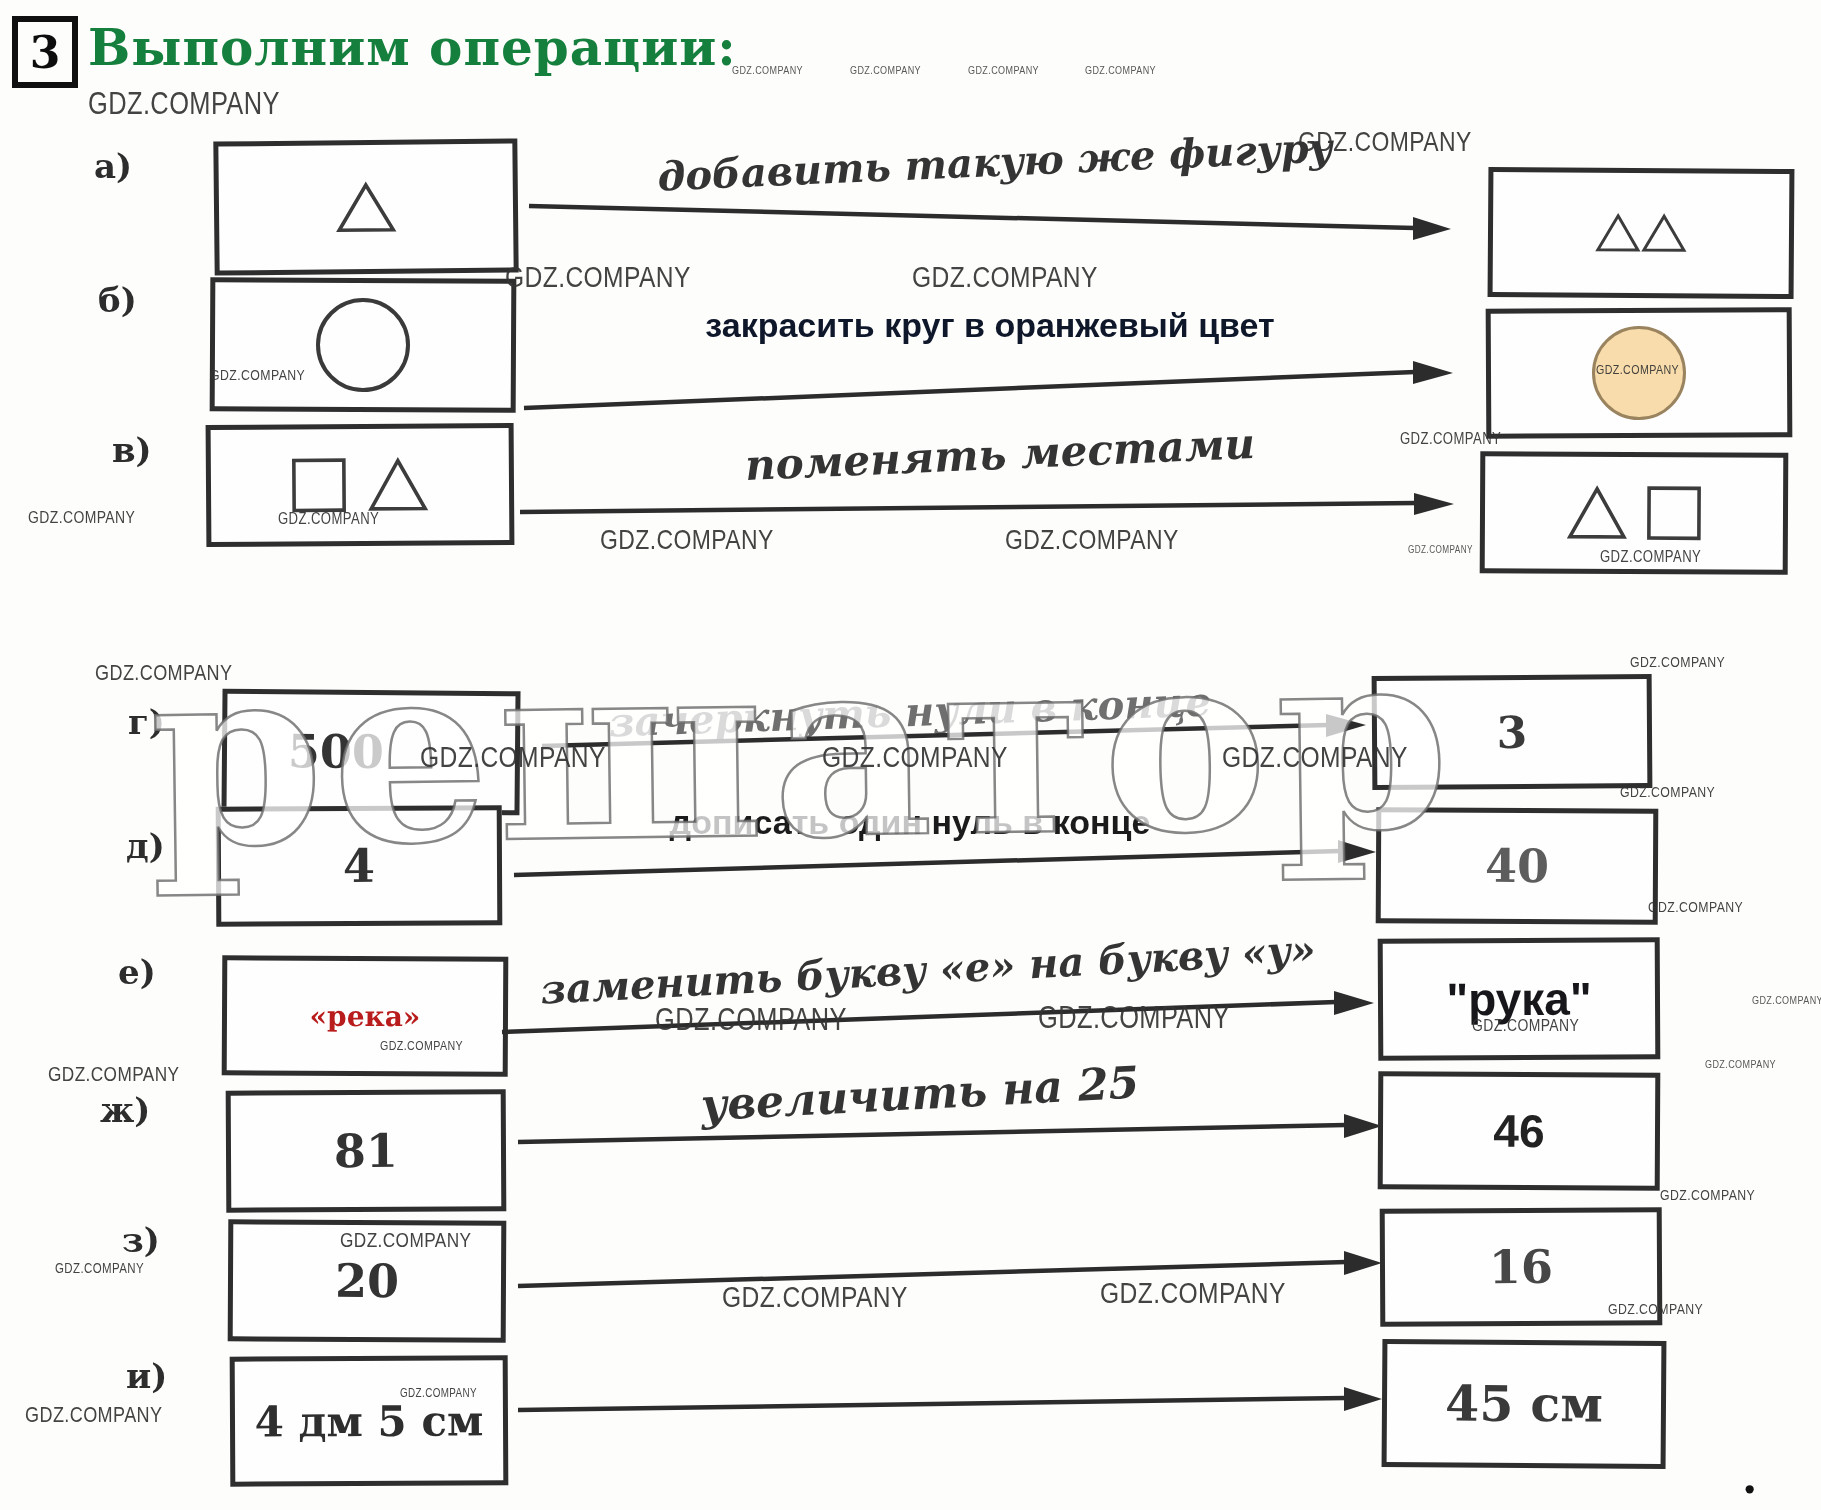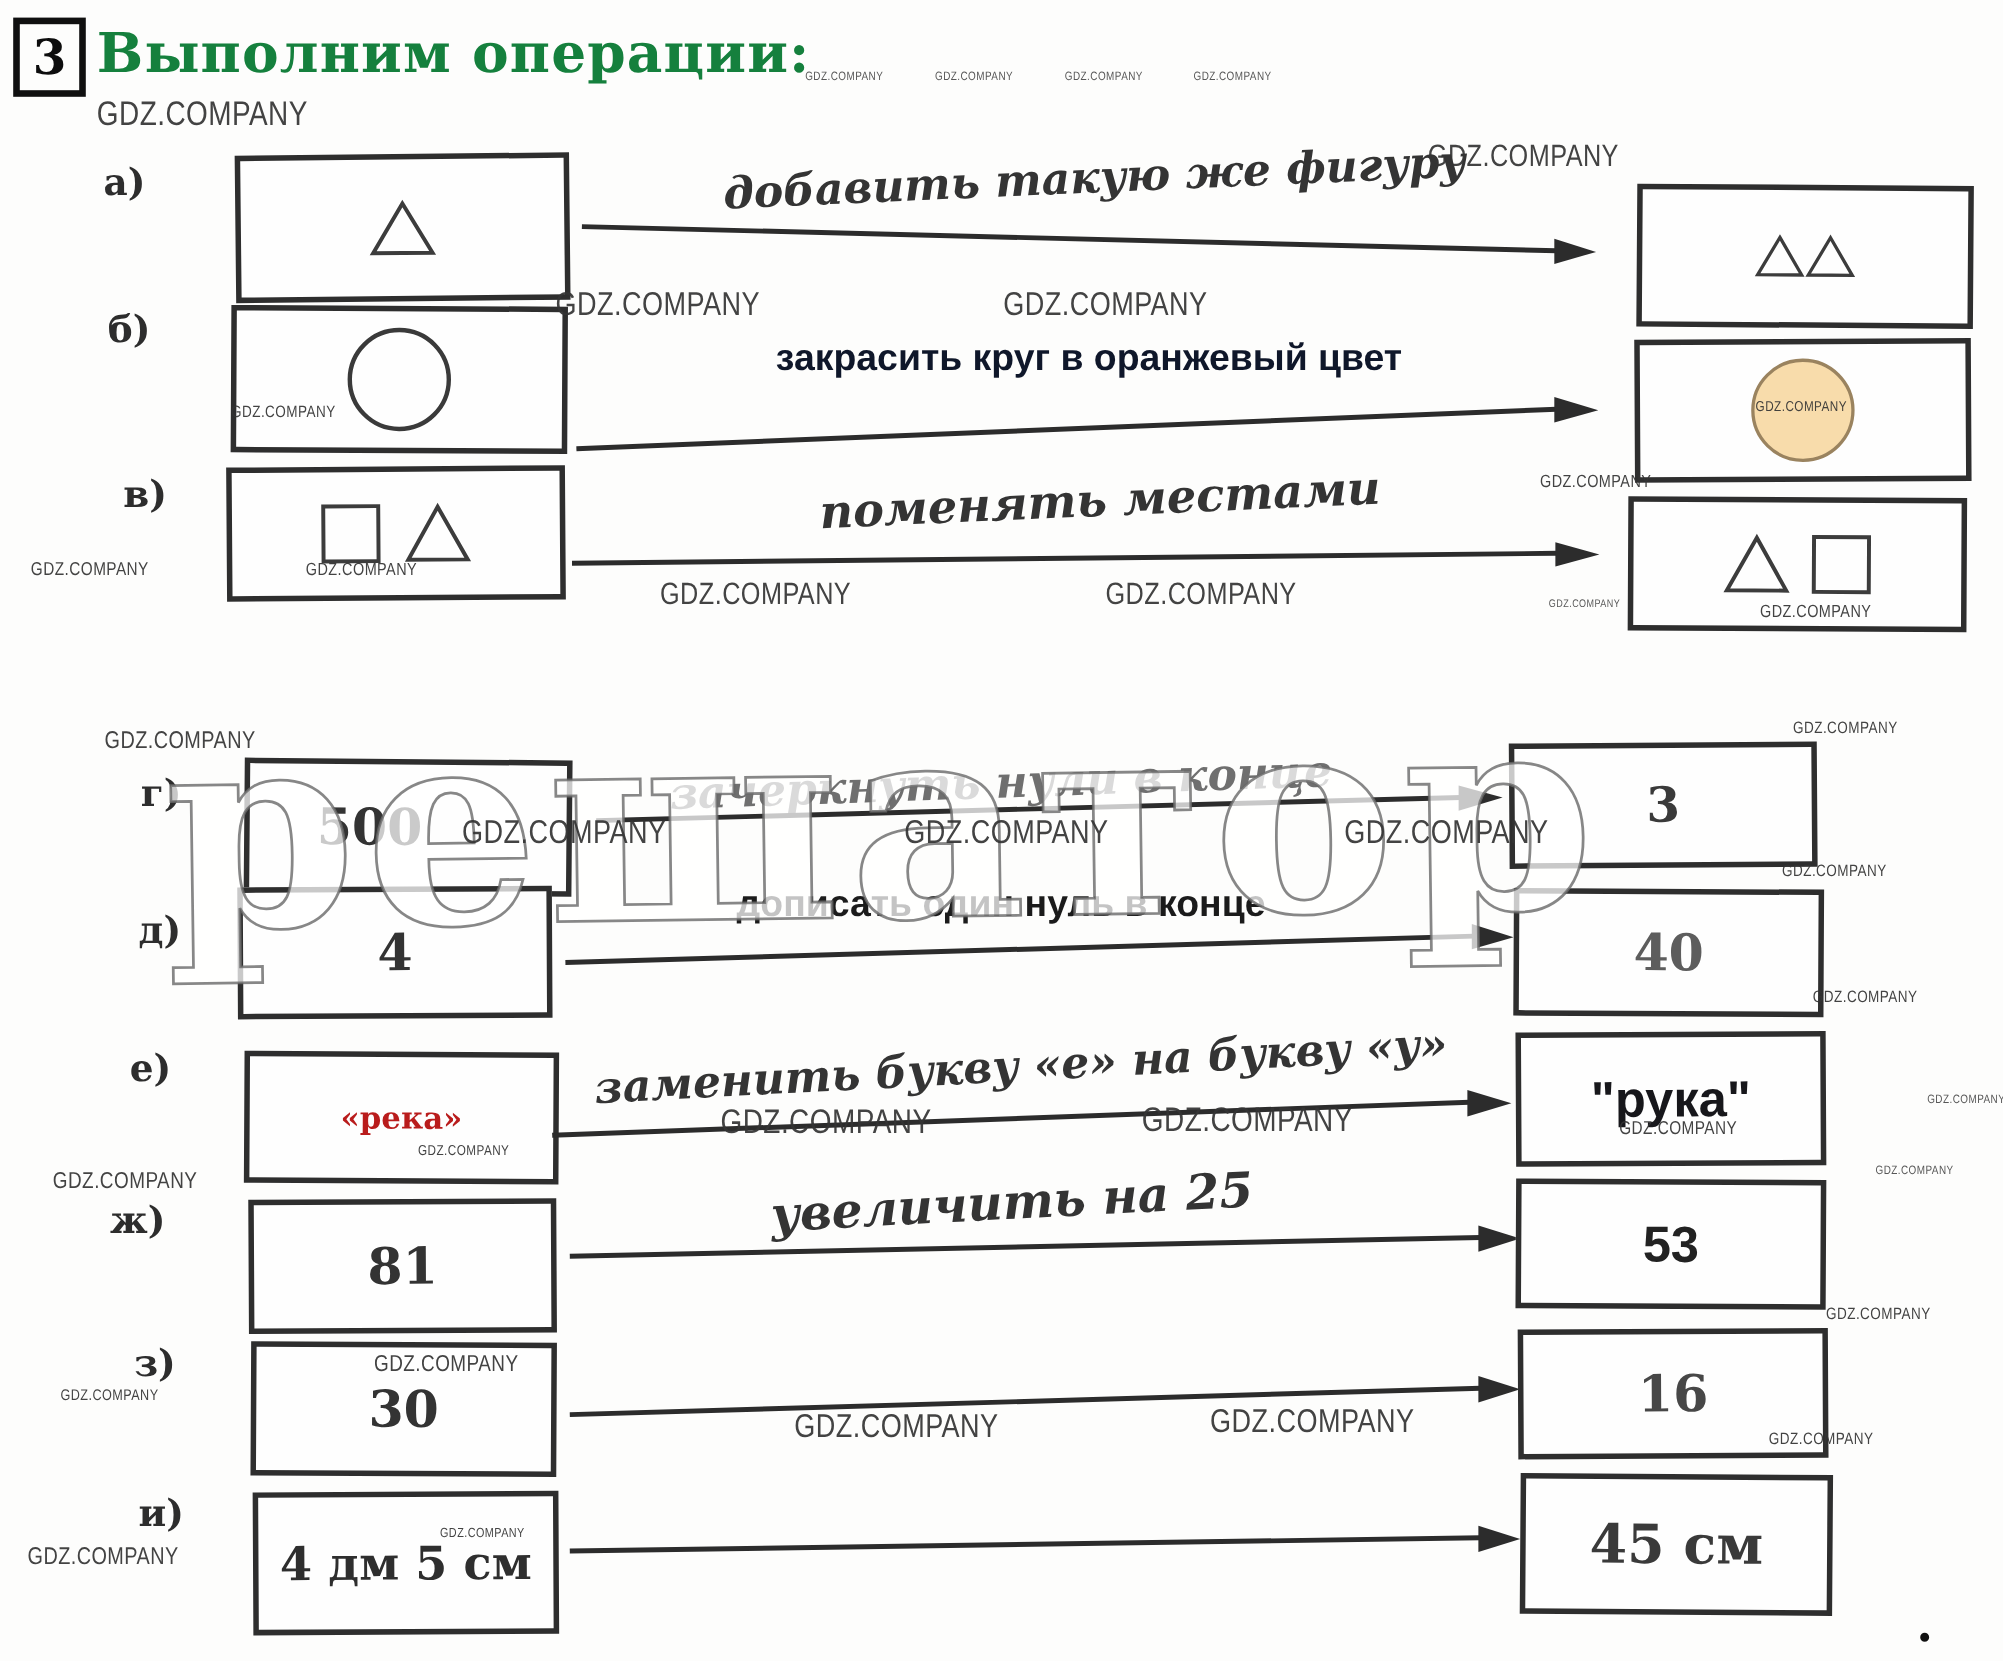--- a/index.html
+++ b/index.html
@@ -144,26 +144,26 @@
   <span class="rlabel" style="left:100px;top:1090px">ж)</span>
   <div class="box" style="left:226px;top:1090px;width:270px;height:112px;transform:rotate(-0.3deg)">
     <span class="val">81</span>
   </div>
   <div class="op op-script" style="left:600px;top:1068px;width:640px;font-size:44px;transform:rotate(-3deg)">увеличить на 25</div>
   <svg class="arrow" style="left:514px;top:1112px" width="872" height="40">
     <line x1="4" y1="30" x2="832" y2="13"></line>
       <polygon points="830,2 868,14 830,26"></polygon>
   </svg>
   <div class="box" style="left:1378px;top:1072px;width:272px;height:108px;transform:rotate(0.3deg)">
-    <span class="val" style="font-family:'Liberation Sans',sans-serif;font-weight:800;color:#222">53</span>
+    <span class="val" style="font-family:'Liberation Sans',sans-serif;font-weight:800;color:#222">46</span>
   </div>
 
   <span class="rlabel" style="left:122px;top:1220px">з)</span>
   <div class="box" style="left:228px;top:1220px;width:268px;height:112px;transform:rotate(0.3deg)">
-    <span class="val" style="font-weight:700">30</span>
+    <span class="val" style="font-weight:700">20</span>
   </div>
   <svg class="arrow" style="left:514px;top:1246px" width="872" height="48">
     <line x1="4" y1="40" x2="832" y2="16"></line>
       <polygon points="830,5 868,17 830,29"></polygon>
   </svg>
   <div class="box" style="left:1380px;top:1208px;width:272px;height:108px;transform:rotate(-0.3deg)">
     <span class="val" style="color:#474747">16</span>
   </div>
 
   <span class="rlabel" style="left:126px;top:1356px">и)</span>

